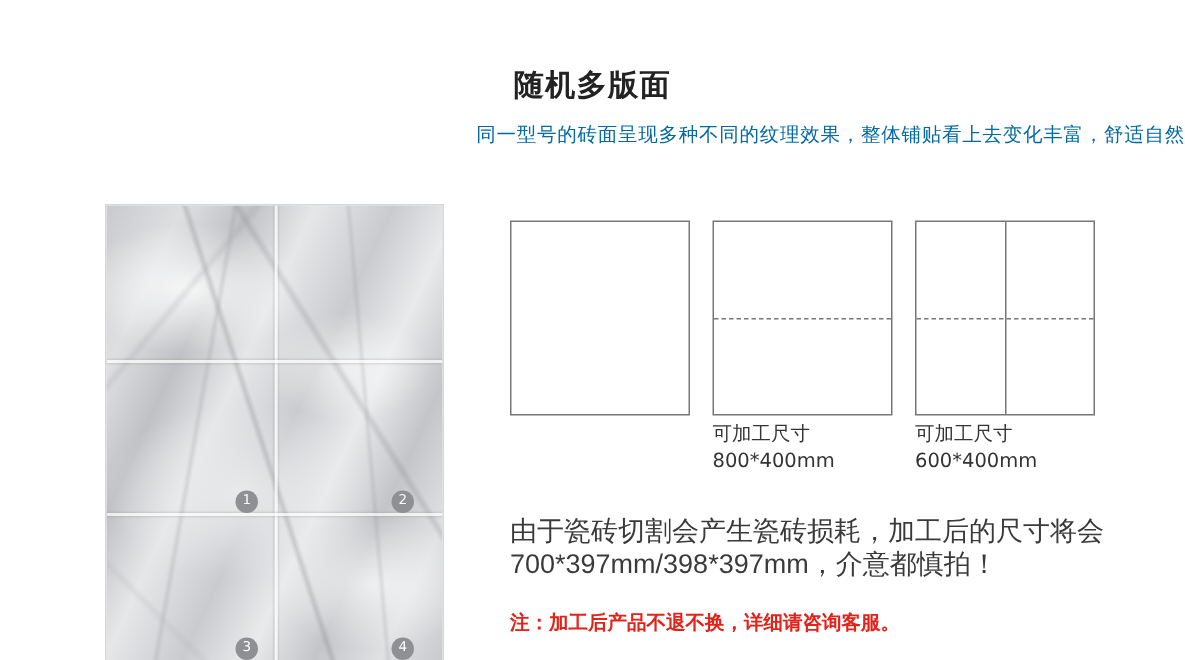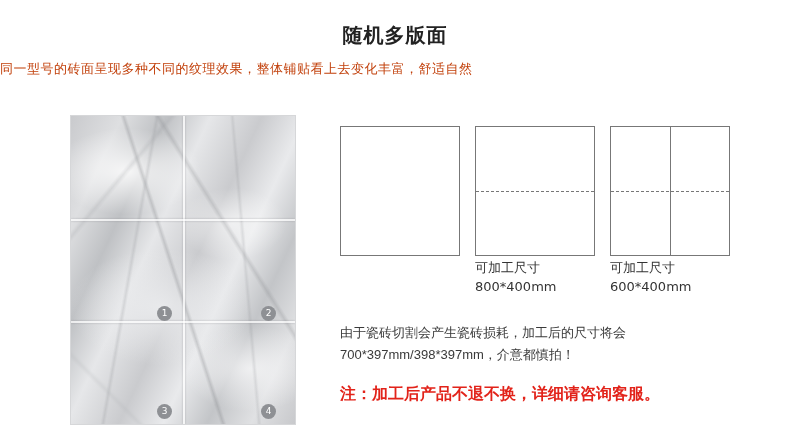--- a/index.html
+++ b/index.html
@@ -12,40 +12,41 @@
     background: #ffffff;
     font-family: "Liberation Sans", sans-serif;
     color: #333333;
     overflow: hidden;
     position: relative;
   }
   .page {
     position: relative;
     width: 790px;
     height: 388px;
+    margin-top: 21px;
   }
   .title {
     position: absolute;
     top: 22px;
     left: 0;
     width: 790px;
     text-align: center;
     font-size: 20px;
     font-weight: bold;
     color: #222222;
     letter-spacing: 1px;
   }
   .subtitle {
     position: absolute;
     top: 60px;
     left: 0;
     width: 790px;
-    text-align: left;
+    text-align: right;
     font-size: 13px;
-    color: #c2410c;
+    color: #0369a1;
     letter-spacing: 0.5px;
   }
 
   
   .tile-photo {
     position: absolute;
     left: 70px;
     top: 115px;
     width: 226px;
     height: 310px;
@@ -153,30 +154,30 @@
   .caption .line2 { font-family: "DejaVu Sans", sans-serif; font-size: 13px; }
   .cap1 { left: 340px; top: 258px; }
   .cap2 { left: 475px; top: 258px; }
   .cap3 { left: 610px; top: 258px; }
 
   .note {
     position: absolute;
     left: 340px;
     top: 322px;
     width: 420px;
-    font-size: 13px;
+    font-size: 18px;
     line-height: 22px;
     color: #3a3a3a;
   }
   .warn {
     position: absolute;
     left: 340px;
     top: 384px;
     width: 420px;
-    font-size: 16px;
+    font-size: 13px;
     line-height: 20px;
     color: #e2231a;
     font-weight: bold;
   }
 </style>
 </head>
 <body>
 
 <div class="page">
 

